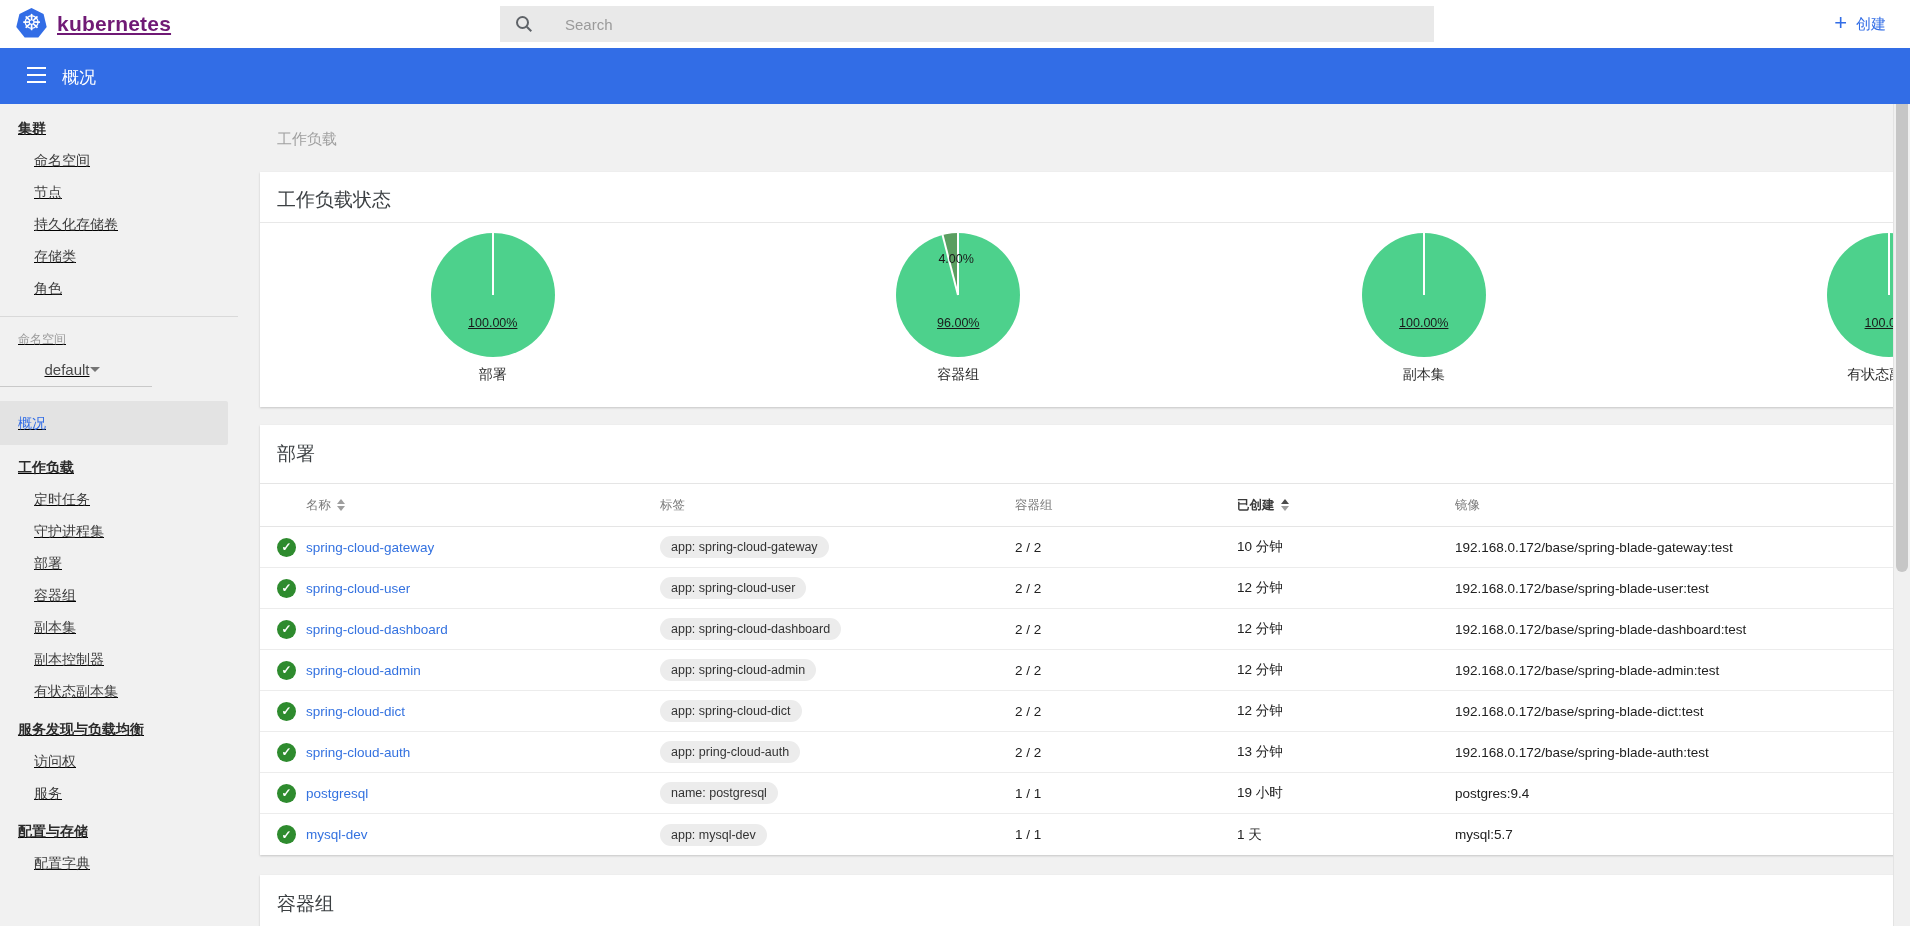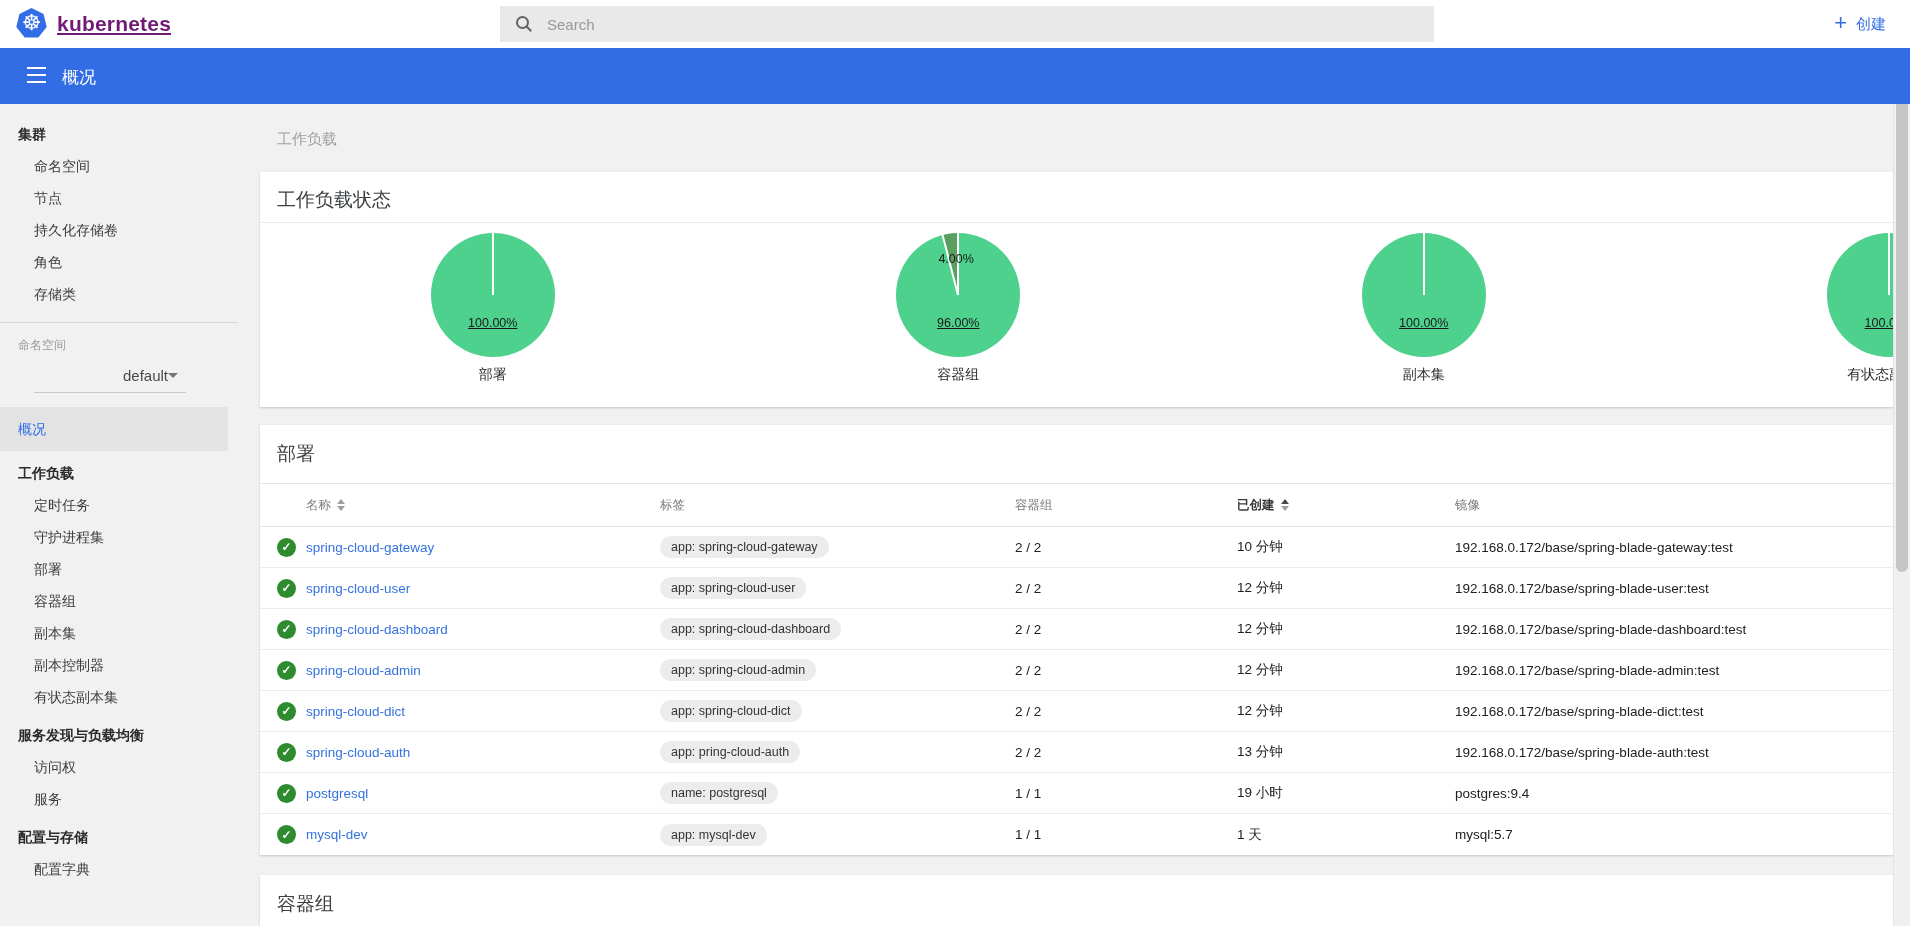--- a/index.html
+++ b/index.html
@@ -7,39 +7,39 @@
   body { position:relative; }
 
   
   .topbar { position:absolute; top:0; left:0; width:1910px; height:48px; background:#fff; z-index:5; }
   .brand { position:absolute; left:16px; top:8px; display:flex; align-items:center; gap:10px; }
   .k8s-logo { width:31px; height:31px; background:#326de6; clip-path:polygon(50% 0%,89% 19%,99% 61%,72% 95%,28% 95%,1% 61%,11% 19%); display:flex; align-items:center; justify-content:center; }
   .k8s-logo span { color:#fff; font-size:22px; line-height:1; margin-top:-2px; }
   .brand-name { color:#701a75; font-size:21px; font-weight:bold; letter-spacing:0.2px;text-decoration:underline; }
   .search { position:absolute; left:500px; top:6px; width:934px; height:36px; background:#e9e9e9; display:flex; align-items:center; padding-left:15px; }
   .search svg { flex:0 0 auto; }
-  .search input { border:none; outline:none; background:transparent; font-size:15px; color:#444; margin-left:14px; width:800px; font-family:"Liberation Sans",sans-serif; }
+  .search input { border:none; outline:none; background:transparent; font-size:15px; color:#444; margin-left:32px; width:800px; font-family:"Liberation Sans",sans-serif; }
   .search input::placeholder { color:#9a9a9a; }
   .create-btn { position:absolute; right:24px; top:0; height:48px; display:flex; align-items:center; gap:9px; color:#326de6; font-size:15px; cursor:pointer; }
   .create-btn .plus { font-size:22px; font-weight:400; line-height:1; margin-top:-2px; }
 
   
   .appbar { position:absolute; top:48px; left:0; width:1910px; height:56px; background:#326de6; z-index:4; }
   .hamburger { position:absolute; left:27px; top:19px; width:19px; height:16px; display:flex; flex-direction:column; justify-content:space-between; cursor:pointer; }
   .hamburger i { display:block; height:2px; background:#fff; }
   .appbar-title { position:absolute; left:62px; top:18px; color:#fff; font-size:17px; font-weight:500; }
 
   
-  .sidebar { position:absolute; top:104px; left:0; width:238px; height:822px; padding-top:14px; font-size:14px; }
+  .sidebar { position:absolute; top:104px; left:0; width:238px; height:822px; padding-top:8px; font-size:14px;text-decoration:underline; }
   .nav-header { height:32px; line-height:32px; padding-left:18px; font-weight:bold; color:#2b2b2b; cursor:pointer; }
   .nav-section { margin-top:6px; }
   .nav-item { height:32px; line-height:32px; padding-left:34px; color:#3c3c3c; cursor:pointer; white-space:nowrap; }
   .side-divider { height:1px; background:#d9d9d9; margin-top:12px; }
   .ns-label { padding:14px 0 0 18px; height:36px; font-size:12px; color:#9a9a9a; }
-  .ns-select { margin-left:34px; height:34px; width:152px; display:flex; align-items:center; justify-content:flex-end; border-bottom:1px solid #c9c9c9; cursor:pointer; }
+  .ns-select { height:34px; width:152px; display:flex; align-items:center; justify-content:center; border-bottom:1px solid #c9c9c9; cursor:pointer; }
   .ns-value { font-size:15px; color:#4a4a4a; }
   .caret { width:0; height:0; border-left:5px solid transparent; border-right:5px solid transparent; border-top:5px solid #757575; margin-right:8px; }
   .nav-overview { margin-top:14px; height:44px; line-height:44px; padding-left:18px; background:#e3e3e3; color:#326de6; cursor:pointer; border-radius:0 2px 2px 0; width:228px; }
 
   
   .main { position:absolute; left:260px; top:104px; width:1631px; height:822px; }
   .breadcrumb { position:absolute; top:26px; left:17px; font-size:15px; color:#a0a0a0; }
   .card { position:absolute; left:0; width:1862px; background:#fff; box-shadow:0 1px 2px rgba(0,0,0,0.18); }
   .card-title { font-size:19px; color:#3c4043; }
 
@@ -120,22 +120,22 @@
     </div>
   <span class="appbar-title">概况</span>
 </div>
 
 <div class="sidebar">
   <div class="nav-header">集群</div>
   <div>
       <div class="nav-item">命名空间</div>
       <div class="nav-item">节点</div>
       <div class="nav-item">持久化存储卷</div>
+      <div class="nav-item">存储类</div>
       <div class="nav-item">角色</div>
-      <div class="nav-item">存储类</div>
     </div>
   <div class="side-divider"></div>
   <div class="ns-label">命名空间</div>
   <div class="ns-select">
     <span class="ns-value">default</span>
     <span class="caret"></span>
   </div>
   <div class="nav-overview">概况</div>
   <div class="nav-section">
     <div class="nav-header">工作负载</div>

